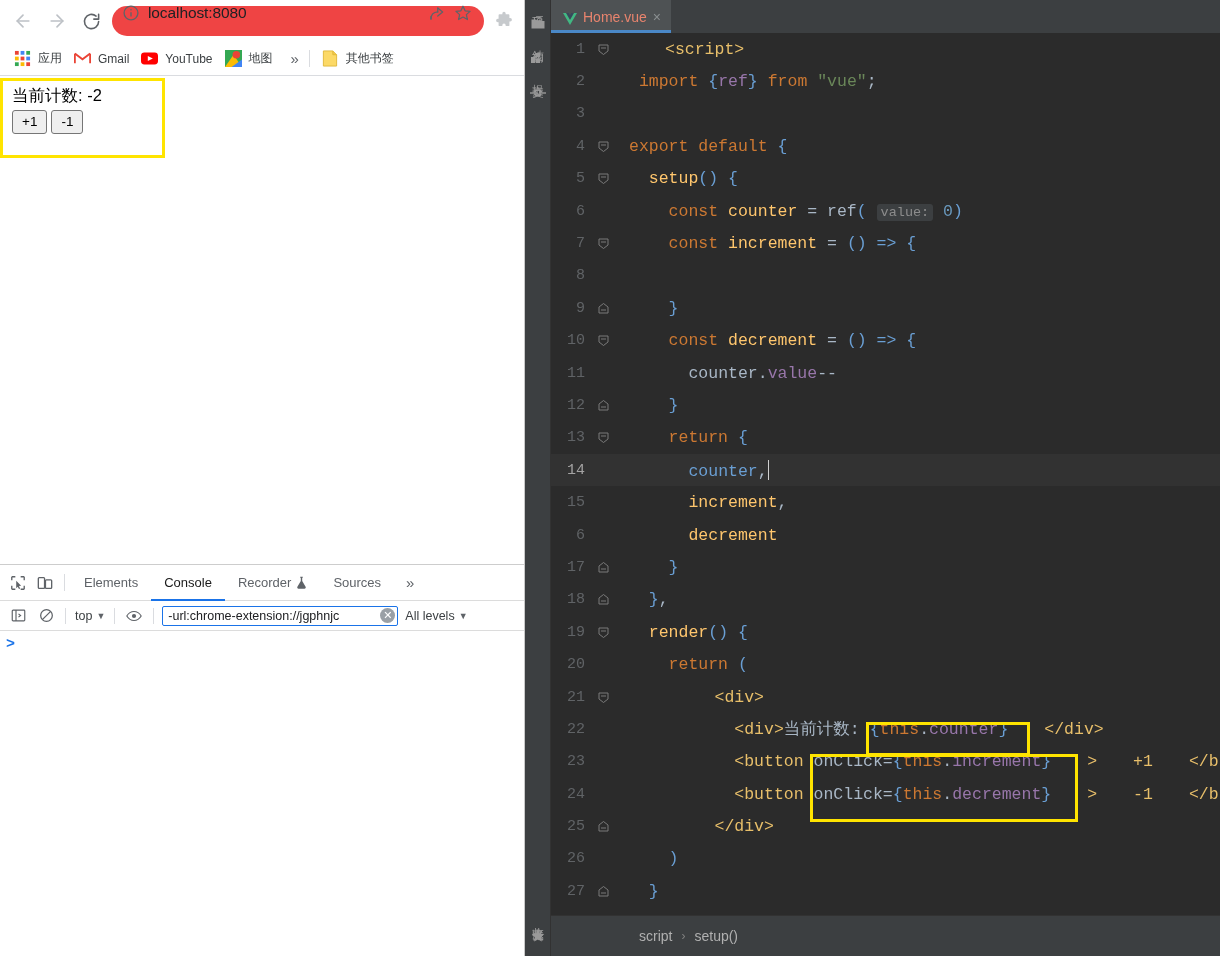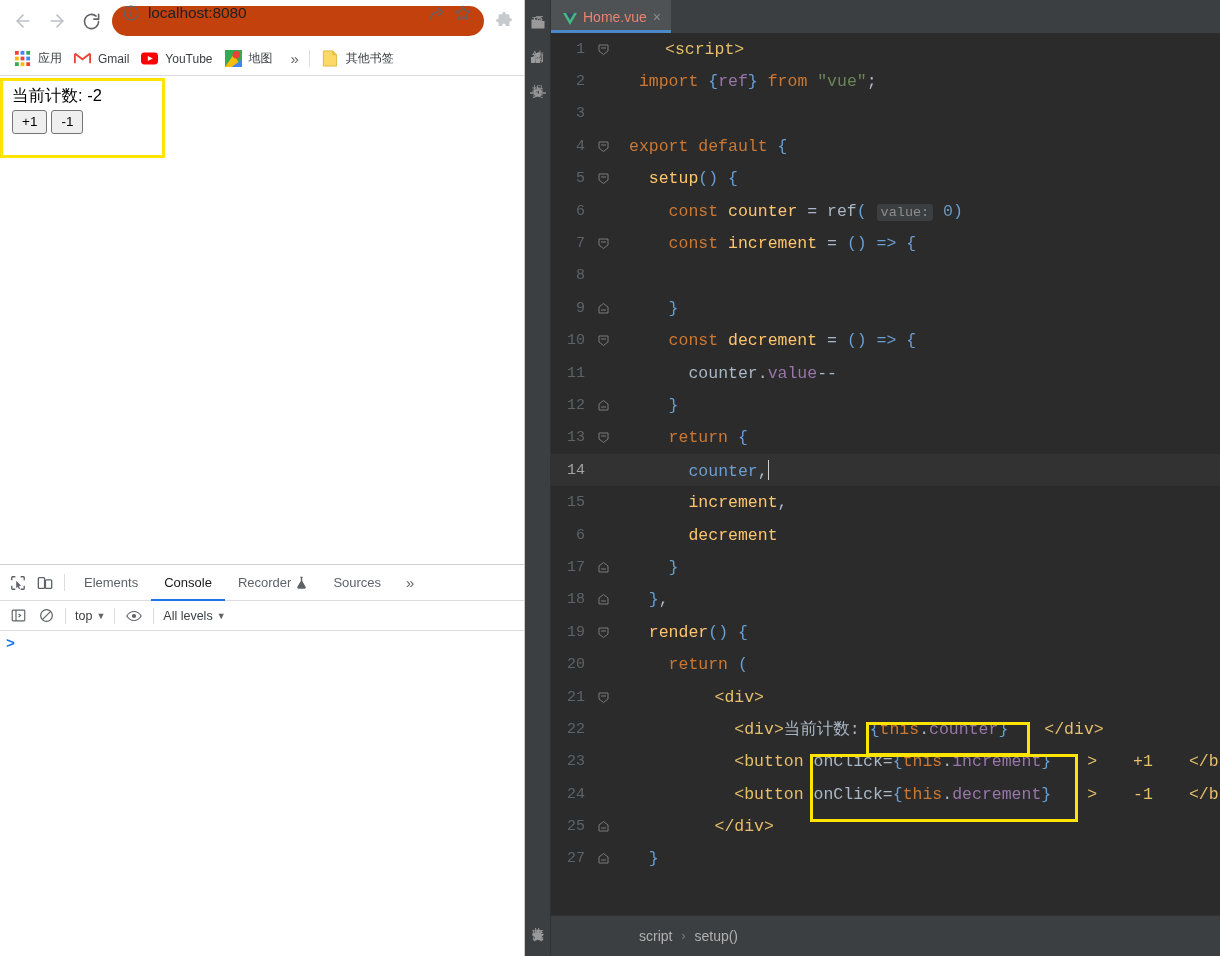--- a/index.html
+++ b/index.html
@@ -14,21 +14,21 @@
   #browser { width: 525px; height: 956px; position: relative; background:#fff;
              border-right: 1px solid #c9c9c9; overflow:hidden; }
 
   .bx-toolbar { height: 42px; background:#fff; display:flex; align-items:center;
                 padding: 0 6px; position:relative; }
   .nav-btn { width:34px; height:34px; display:flex; align-items:center;
              justify-content:center; border-radius:50%; color:#5f6368; flex:none; }
   .nav-btn svg { display:block; }
   .nav-btn.disabled { color:#bdc1c6; }
 
-  .omnibox { flex:1; height:30px; background:#c2410c; border-radius:16px;
+  .omnibox { flex:1; height:30px; background:#ef4444; border-radius:16px;
              display:flex; align-items:center; margin:0 6px 0 4px;
              padding: 0 8px 16px 10px; min-width:0; }
   .info-icon { width:18px; height:18px; color:#5f6368; flex:none; margin-right:8px; }
   .omni-text { flex:1; font-size:15.5px; color:#202124; white-space:nowrap;
                overflow:hidden; letter-spacing:-0.1px; }
   .omni-act { width:26px; height:26px; display:flex; align-items:center;
               justify-content:center; color:#5f6368; flex:none; }
   .ext-icon { width:20px; height:20px; flex:none; margin:0 4px;
               opacity:.55; }
   .ext-icon svg { display:block; }
@@ -356,20 +356,24 @@
           <span class="caret">▼</span>
         </div>
         <div class="fb-sep"></div>
         <div class="fb-ic">
           <svg width="16" height="16" viewBox="0 0 20 14" fill="none" stroke="currentColor" stroke-width="1.4">
               <path d="M1 7s3.4-5.6 9-5.6S19 7 19 7s-3.4 5.6-9 5.6S1 7 1 7z"></path>
               <circle cx="10" cy="7" r="2.6" fill="currentColor" stroke="none"></circle>
             </svg>
         </div>
         <div class="fb-sep"></div>
+        <div class="fb-filter">
+          <span class="fb-filter-text">-url:chrome-extension://jgphnjc</span>
+          <span class="fb-clear">✕</span>
+        </div>
         <div class="fb-sel">
           <span>All levels</span>
           <span class="caret">▼</span>
         </div>
       </div>
 
       <div class="console-body">
         <div class="c-prompt">
           <span class="c-arrow">&gt;</span>
         </div>
@@ -628,20 +632,25 @@
 
           <div class="code-line">
             <span class="gutter-num">25</span>
             <span class="gutter-fold"><svg class="fold" viewBox="0 0 11 11" fill="none" stroke="#7a7a7a" stroke-width="1">
                   <path d="M5.5 0.5L10 4v6H1V4z"></path>
                   <line x1="3" y1="7" x2="8" y2="7"></line>
                 </svg></span>
             <span class="code-text">     <span class="tg">&lt;/div&gt;</span></span>
           </div>
 
+          <div class="code-line">
+            <span class="gutter-num">26</span>
+            <span class="gutter-fold"></span>
+            <span class="code-text">    <span class="bl">)</span></span>
+          </div>
 
           <div class="code-line">
             <span class="gutter-num">27</span>
             <span class="gutter-fold"><svg class="fold" viewBox="0 0 11 11" fill="none" stroke="#7a7a7a" stroke-width="1">
                   <path d="M5.5 0.5L10 4v6H1V4z"></path>
                   <line x1="3" y1="7" x2="8" y2="7"></line>
                 </svg></span>
             <span class="code-text">  <span class="bl">}</span></span>
           </div>
         </div>

